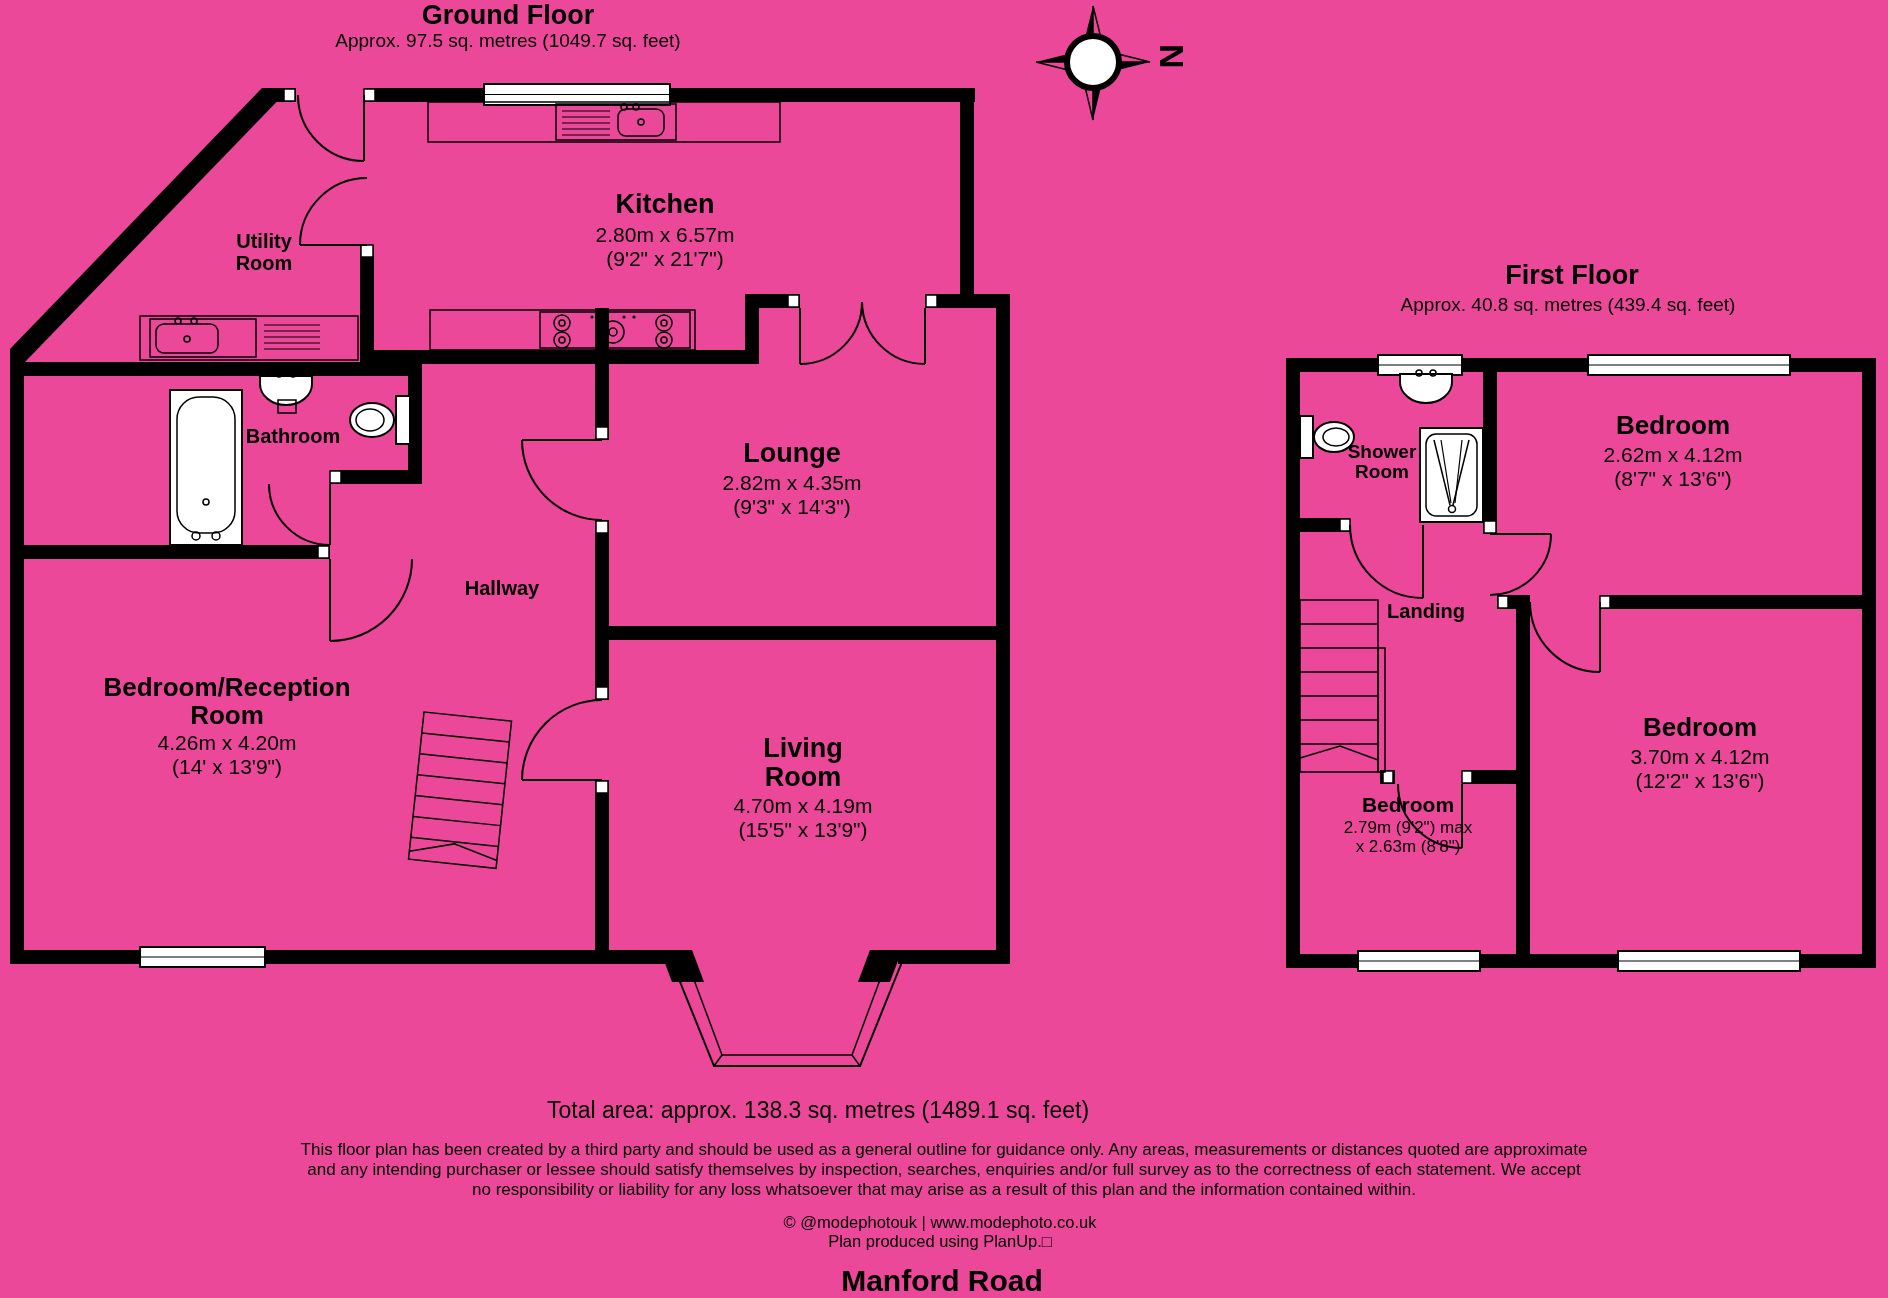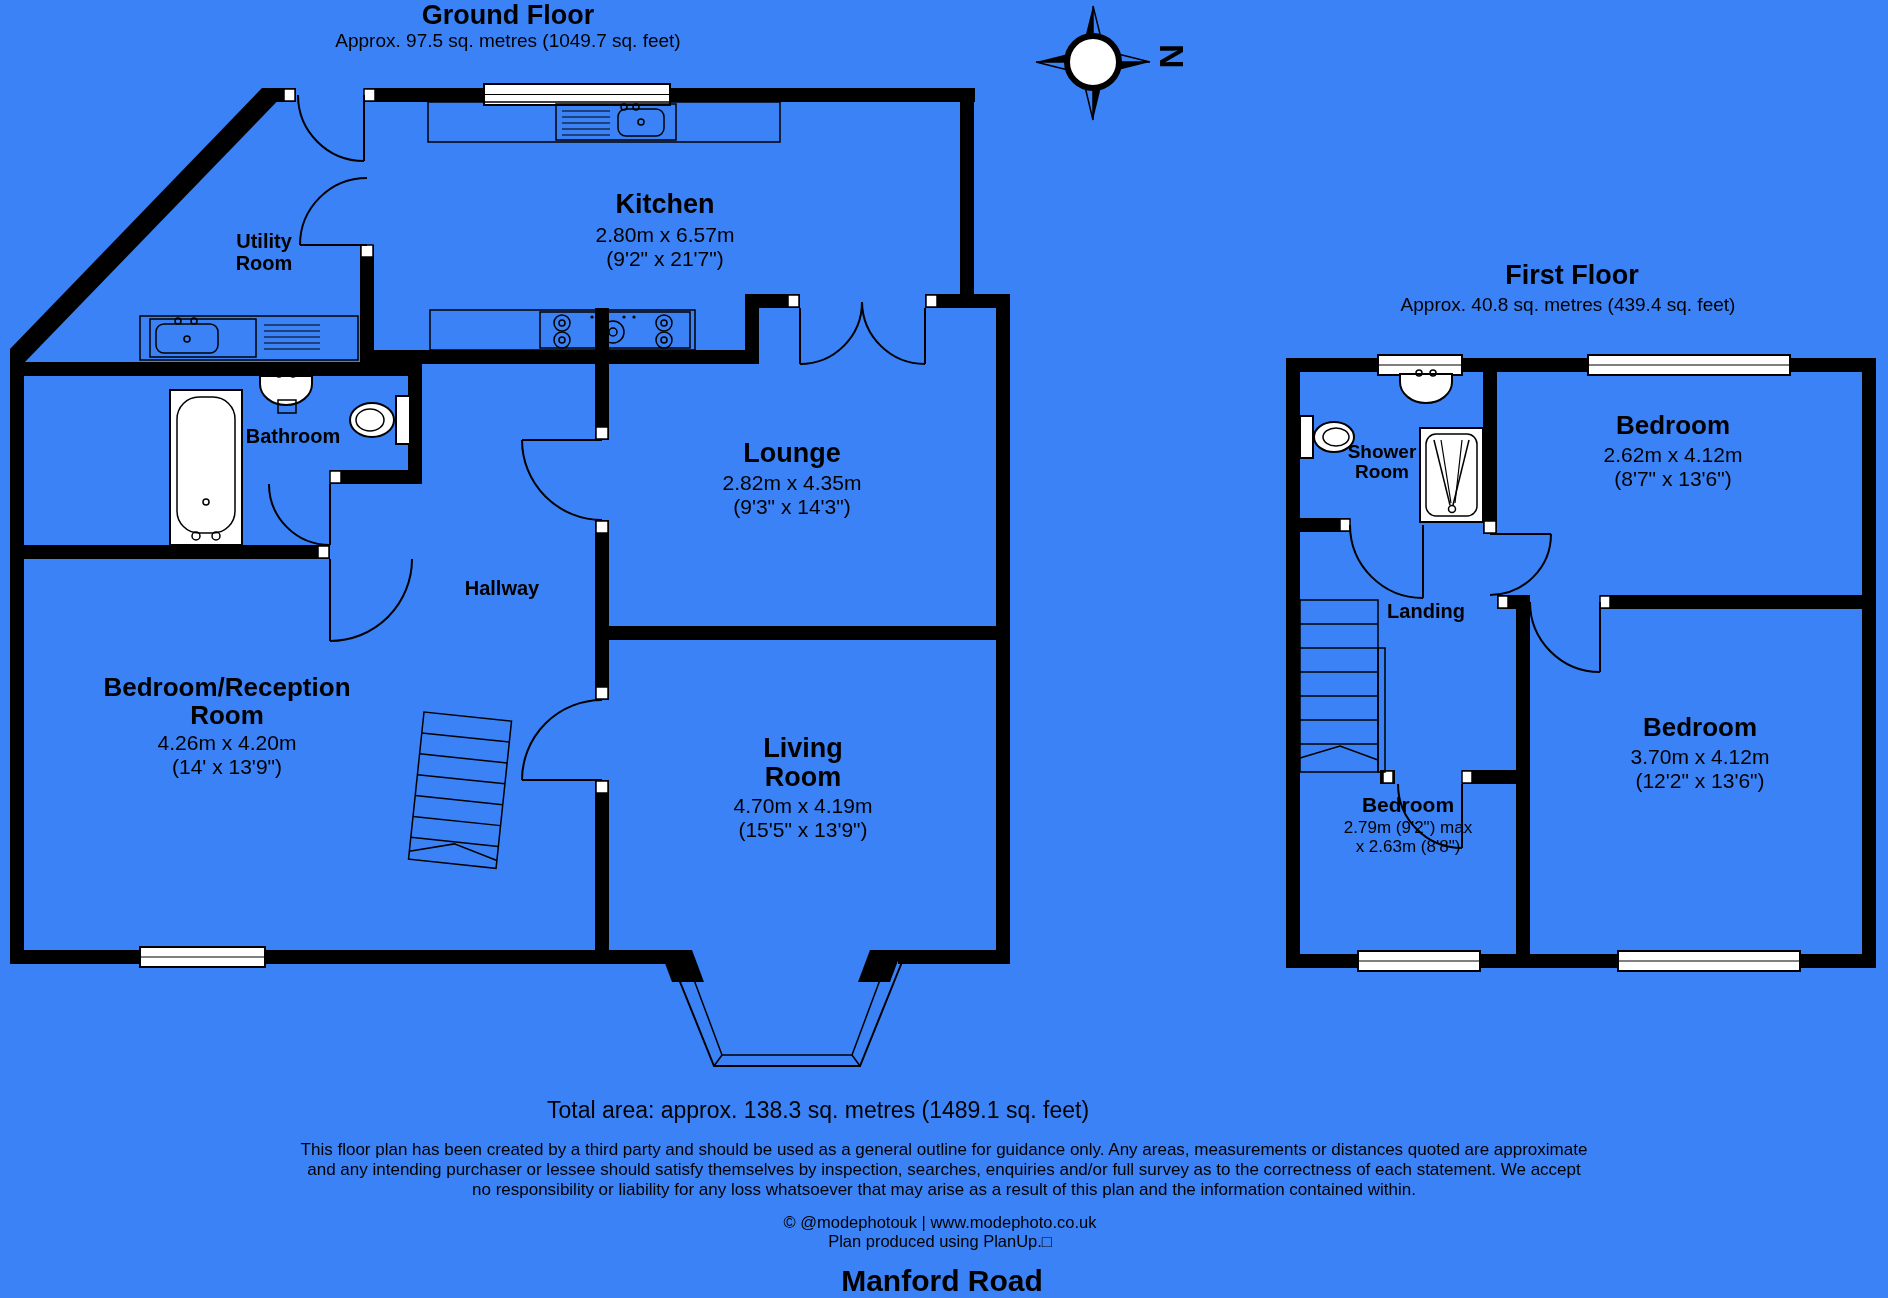--- a/index.html
+++ b/index.html
@@ -1,16 +1,16 @@
 <!DOCTYPE html>
 <html><head>
 <meta charset="utf-8">
 <style>
   html,body{margin:0;padding:0;background:#ffffff;}
-  .page{width:1888px;height:1298px;position:relative;background:#3b82f6;overflow:hidden;}
+  .page{width:1888px;height:1298px;position:relative;background:#ec4899;overflow:hidden;}
   svg text{font-family:"Liberation Sans","DejaVu Sans",sans-serif;fill:#000;}
   .wall{fill:#000;stroke:none;}
   .jamb{fill:#fff;stroke:#000;stroke-width:1.5;}
   .win{fill:#fff;stroke:#000;stroke-width:2;}
   .winline{stroke:#000;stroke-width:1.2;fill:none;}
   .fix{fill:#fff;stroke:#000;stroke-width:2;}
   .thin{fill:none;stroke:#000;stroke-width:1.5;}
   .door{fill:none;stroke:#000;stroke-width:2;}
   .rname{font-weight:bold;}
   .t-big{font-size:27px;font-weight:bold;}

